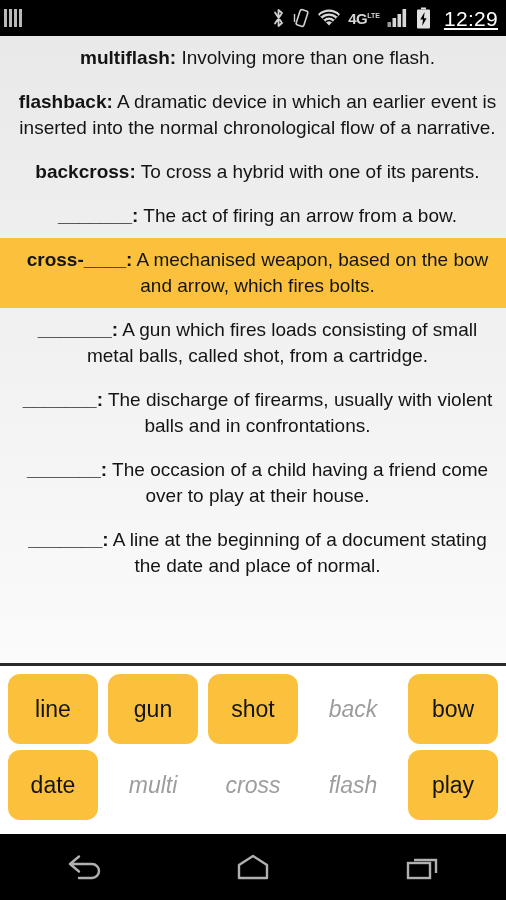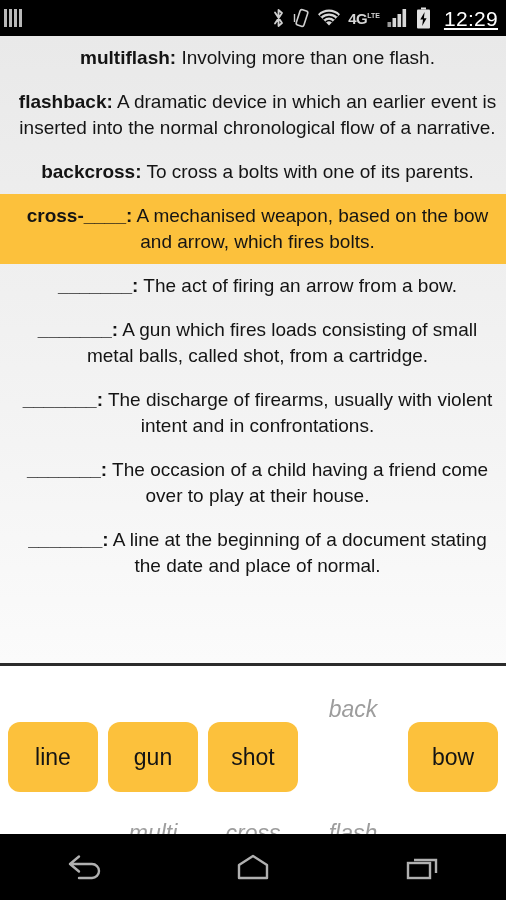--- a/index.html
+++ b/index.html
@@ -121,21 +121,20 @@
     display: flex;
     align-items: center;
     justify-content: center;
     font-size: 23px;
     box-sizing: border-box;
     user-select: none;
   }
   .word-btn.available {
     background: #fcc13c;
     color: #141414;
-    margin-top: 48px;
   }
   .word-btn.used {
     background: transparent;
     color: #9d9d9d;
     font-style: italic;
   }
 
   
   #nav-bar {
     position: absolute;
@@ -212,37 +211,37 @@
 
     <div class="def-row">
       <span class="def-term">multiflash</span><span class="def-term">:</span><span> Involving more than one flash.</span>
     </div>
 
     <div class="def-row">
       <span class="def-term">flashback</span><span class="def-term">:</span><span> A dramatic device in which an earlier event is inserted into the normal chronological flow of a narrative.</span>
     </div>
 
     <div class="def-row">
-      <span class="def-term">backcross</span><span class="def-term">:</span><span> To cross a bolts with one of its parents.</span>
+      <span class="def-term">backcross</span><span class="def-term">:</span><span> To cross a hybrid with one of its parents.</span>
+    </div>
+
+    <div class="def-row">
+      <span class="def-blank">_______</span><span class="def-term">:</span><span> The act of firing an arrow from a bow.</span>
     </div>
 
     <div class="def-row highlight">
       <span class="def-term">cross-____</span><span class="def-term">:</span><span> A mechanised weapon, based on the bow and arrow, which fires bolts.</span>
     </div>
 
     <div class="def-row">
-      <span class="def-blank">_______</span><span class="def-term">:</span><span> The act of firing an arrow from a bow.</span>
-    </div>
-
-    <div class="def-row">
       <span class="def-blank">_______</span><span class="def-term">:</span><span> A gun which fires loads consisting of small metal balls, called shot, from a cartridge.</span>
     </div>
 
     <div class="def-row">
-      <span class="def-blank">_______</span><span class="def-term">:</span><span> The discharge of firearms, usually with violent intent and in confrontations.</span>
+      <span class="def-blank">_______</span><span class="def-term">:</span><span> The discharge of firearms, usually with violent balls and in confrontations.</span>
     </div>
 
     <div class="def-row">
       <span class="def-blank">_______</span><span class="def-term">:</span><span> The occasion of a child having a friend come over to play at their house.</span>
     </div>
 
     <div class="def-row">
       <span class="def-blank">_______</span><span class="def-term">:</span><span> A line at the beginning of a document stating the date and place of normal.</span>
     </div>
 

